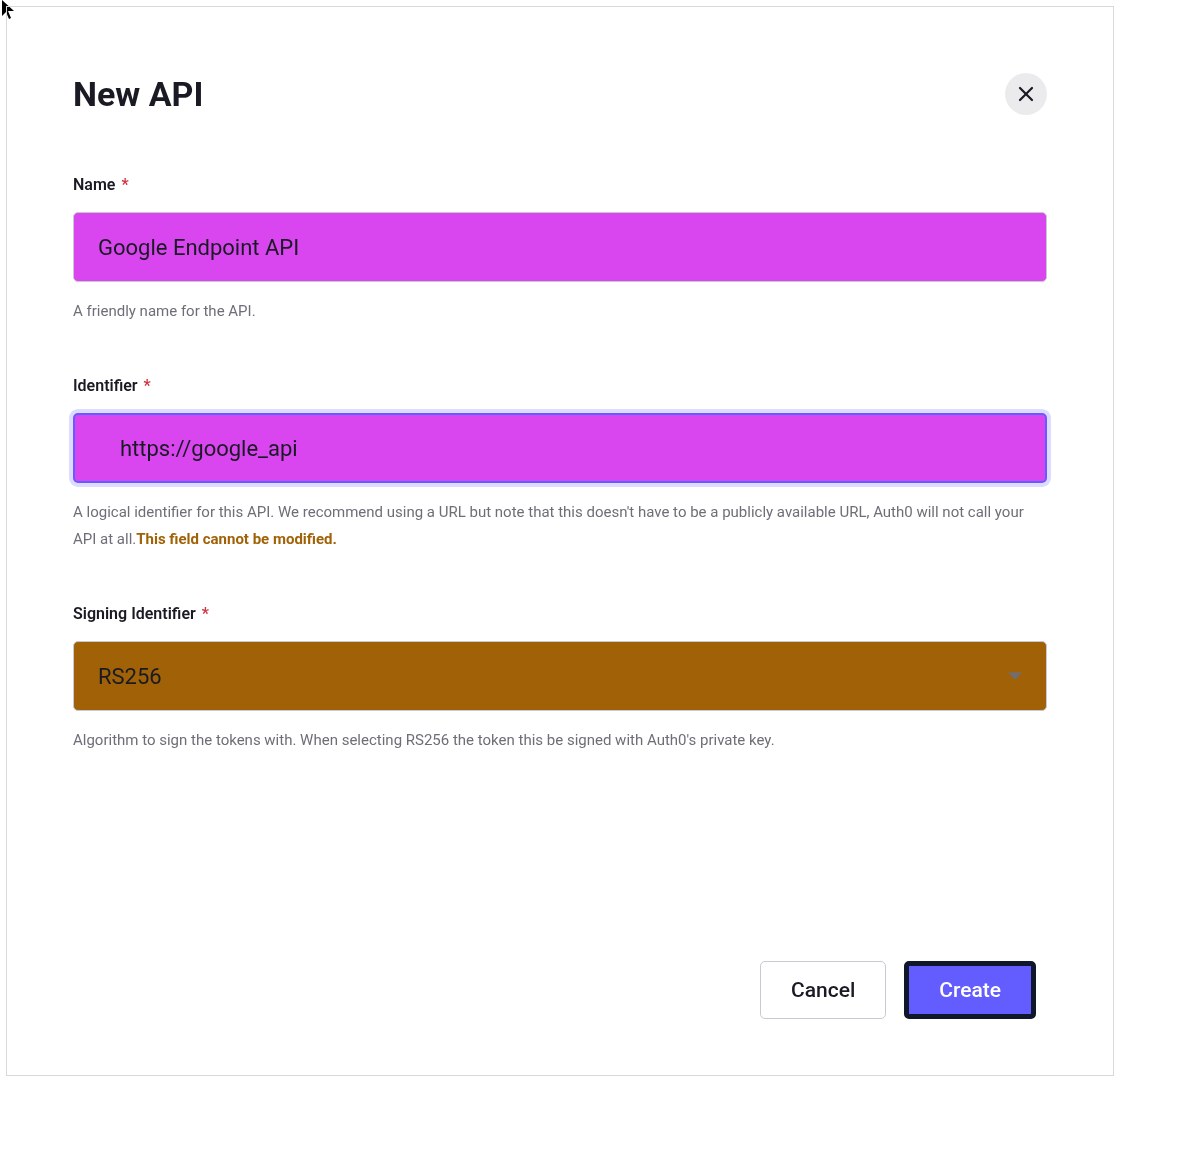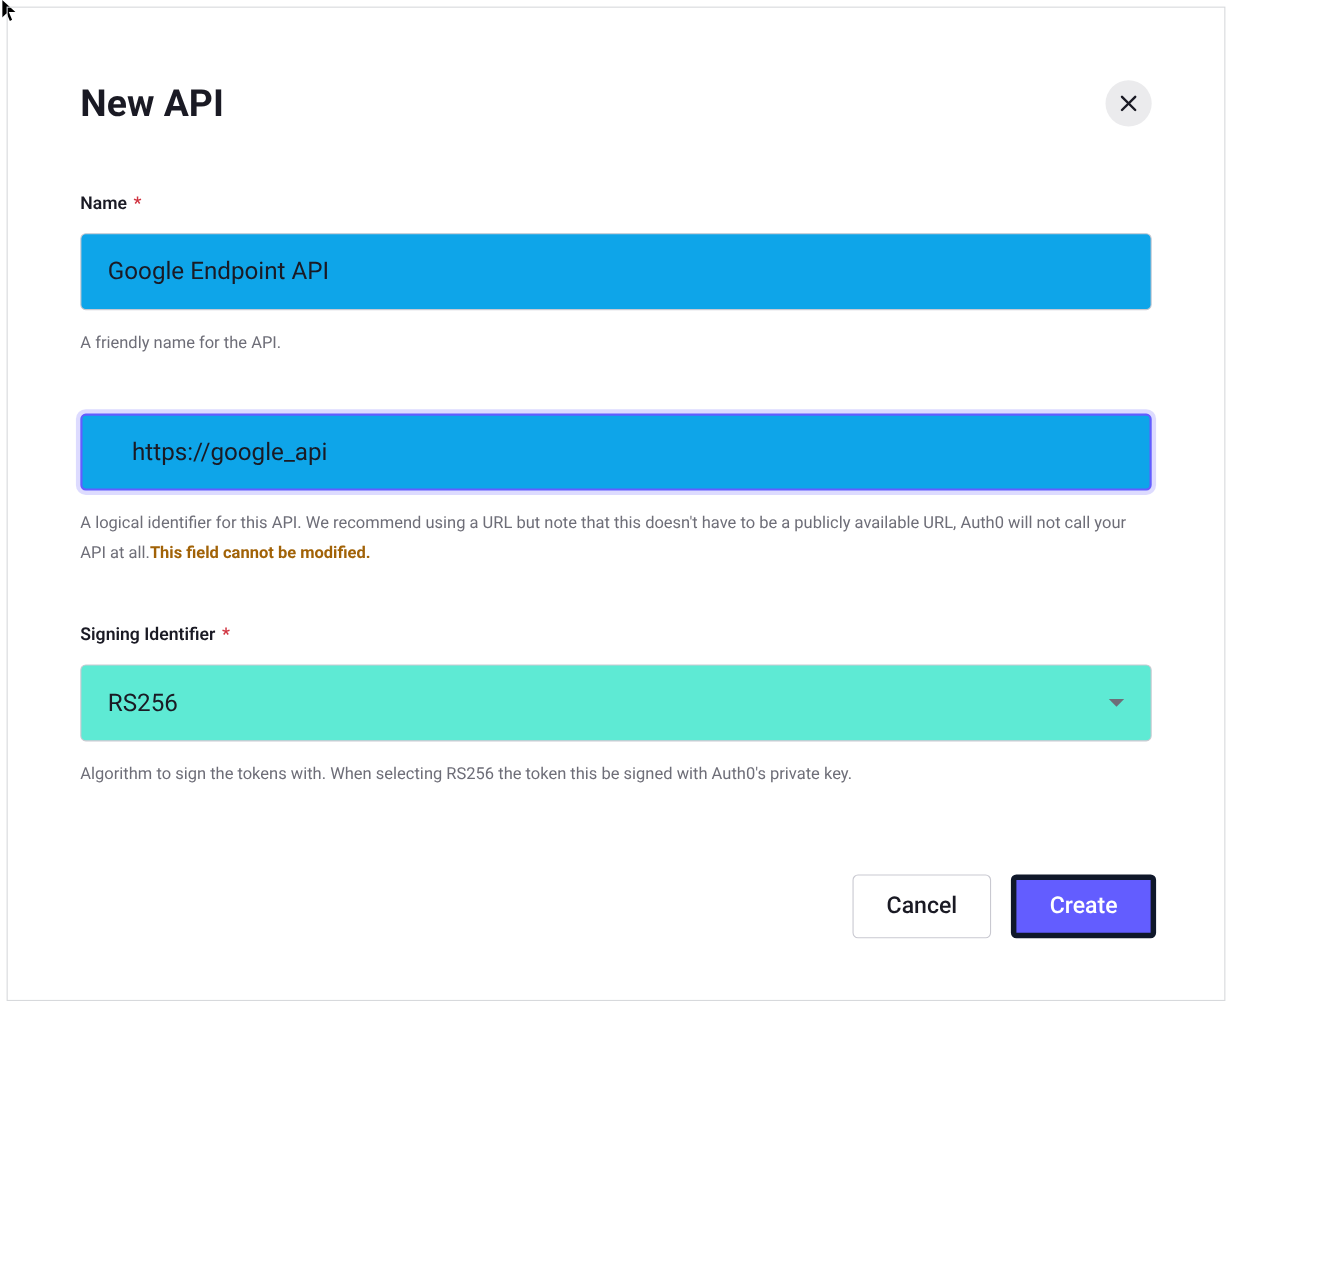--- a/index.html
+++ b/index.html
@@ -11,21 +11,21 @@
       font-family: -apple-system, BlinkMacSystemFont, "Segoe UI", Roboto, Helvetica, Arial, sans-serif;
       background: #fff;
       width: 1200px;
       height: 1155px;
       overflow: hidden;
     }
     .panel {
       border: 1px solid #d7d9dc;
       margin: 6px;
       width: 1108px;
-      height: 904px;
+      height: 1070px;
       padding: 66px;
       position: relative;
     }
     .header {
       display: flex;
       justify-content: space-between;
       align-items: center;
       margin-bottom: 60px;
     }
     .title {
@@ -69,21 +69,21 @@
     }
     .text-input {
       width: 100%;
       height: 70px;
       border: 1px solid #c9c9d1;
       border-radius: 5px;
       padding: 0 24px;
       font-size: 22px;
       color: #1a1a24;
       font-family: inherit;
-      background: #0ea5e9;
+      background: #d946ef;
     }
     .text-input.focused {
       border: 2px solid #635dff;
       outline: none;
       box-shadow: 0 0 0 4px rgba(99,93,255,0.22);
       padding-left: 45px;
     }
     .helper {
       font-size: 15px;
       color: #6e6e78;
@@ -99,42 +99,42 @@
       width: 100%;
     }
     .select {
       width: 100%;
       height: 70px;
       border: 1px solid #c9c9d1;
       border-radius: 5px;
       padding: 0 24px;
       font-size: 22px;
       color: #1a1a24;
-      background: #5eead4;
+      background: #a16207;
       appearance: none;
       -webkit-appearance: none;
       cursor: pointer;
       font-family: inherit;
     }
     .select-caret {
       position: absolute;
       right: 24px;
       top: 50%;
       transform: translateY(-50%);
       pointer-events: none;
     }
     .select-caret svg {
       width: 16px;
       height: 10px;
       fill: #6e6e78;
     }
     .footer {
       position: absolute;
       bottom: 56px;
-      right: 62px;
+      right: 77px;
       display: flex;
       gap: 18px;
       padding-left: 10px;
     }
     .btn {
       height: 58px;
       padding: 0 30px;
       border-radius: 5px;
       font-size: 21px;
       font-weight: 500;
@@ -184,20 +184,24 @@
   <div class="field">
     <label class="label">
       <span>Name</span>
       <span class="required">*</span>
     </label>
     <input type="text" class="text-input" value="Google Endpoint API" style="">
     <p class="helper">A friendly name for the API.</p>
   </div>
 
   <div class="field">
+    <label class="label">
+      <span>Identifier</span>
+      <span class="required">*</span>
+    </label>
     <input type="text" class="text-input focused" value="https://google_api" style="">
     <p class="helper">
       <span>A logical identifier for this API. We recommend using a URL but note that this doesn't have to be a publicly available URL, Auth0 will not call your API at all.</span><span class="helper-bold">This field cannot be modified.</span>
     </p>
   </div>
 
   <div class="field">
     <label class="label">
       <span>Signing Identifier</span>
       <span class="required">*</span>

